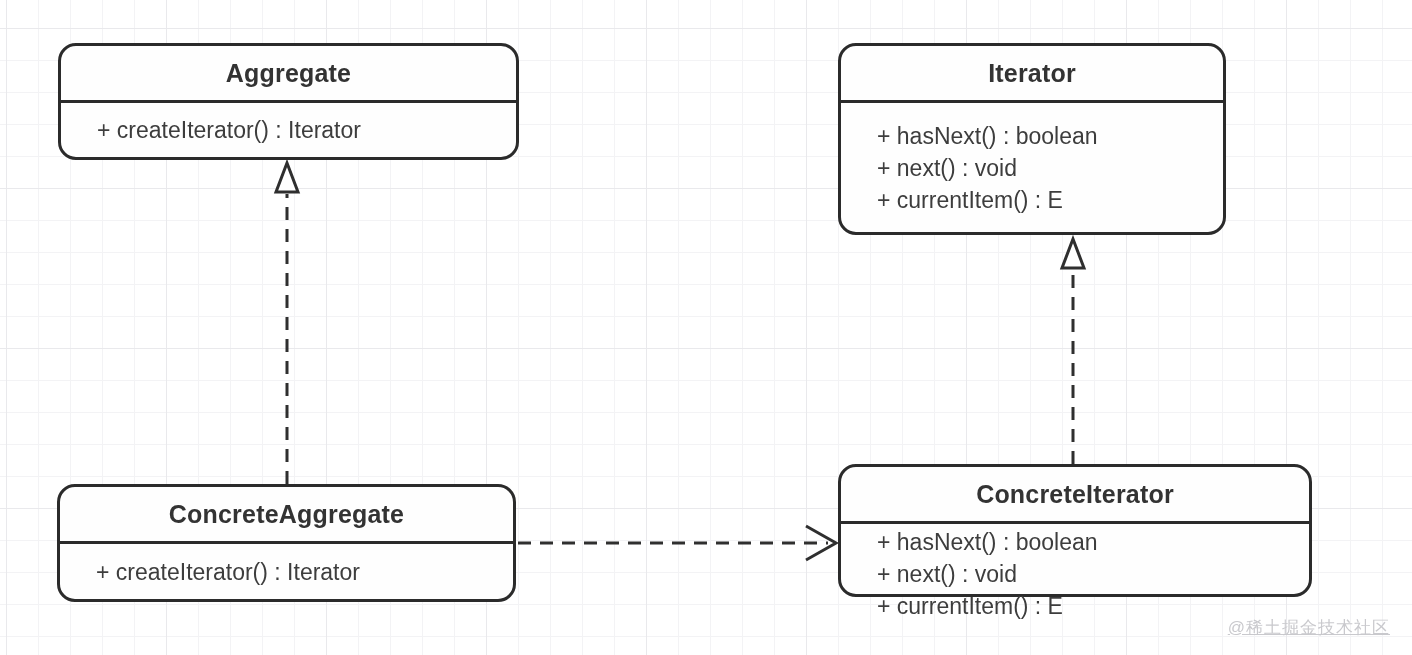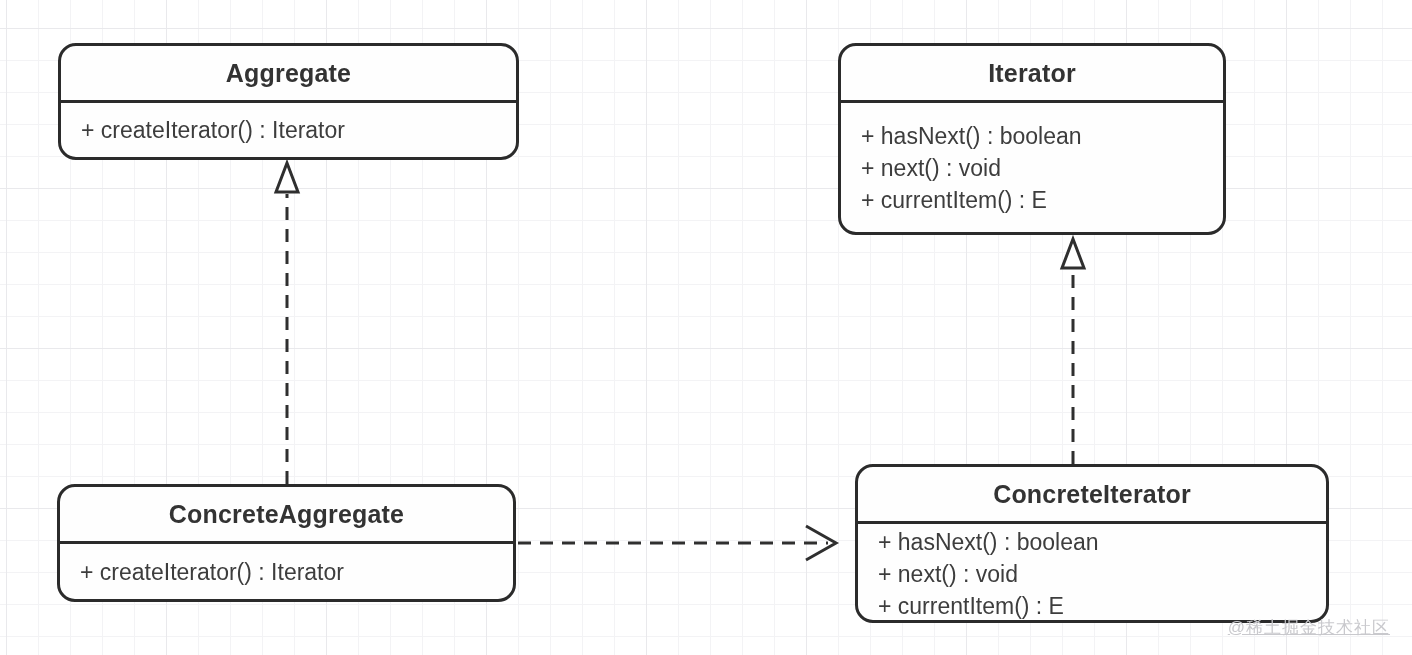--- a/index.html
+++ b/index.html
@@ -46,33 +46,33 @@
     font-weight: bold;
     color: #333333;
     border-bottom: 3px solid #2b2b2b;
     letter-spacing: 0.2px;
   }
   .uml-methods {
     flex: 1 1 auto;
     display: flex;
     flex-direction: column;
     justify-content: center;
-    padding: 2px 20px;
+    padding: 2px 36px;
   }
   .uml-method {
     font-size: 23px;
     line-height: 32px;
     color: #3d3d3d;
     white-space: nowrap;
   }
   
   #box-aggregate          { left: 58px;  top: 43px;  width: 461px; height: 117px; }
   #box-iterator           { left: 838px; top: 43px;  width: 388px; height: 192px; }
   #box-concrete-aggregate { left: 57px;  top: 484px; width: 459px; height: 118px; }
-  #box-concrete-iterator  { left: 838px; top: 464px; width: 474px; height: 159px; margin-left: 17px; }
+  #box-concrete-iterator  { left: 838px; top: 464px; width: 474px; height: 133px; }
   .watermark {
     position: absolute;
     right: 22px;
     bottom: 16px;
     font-size: 17px;
     color: #c9c9cd;
     letter-spacing: 1px;
     user-select: none;
     text-decoration: underline;
   }

